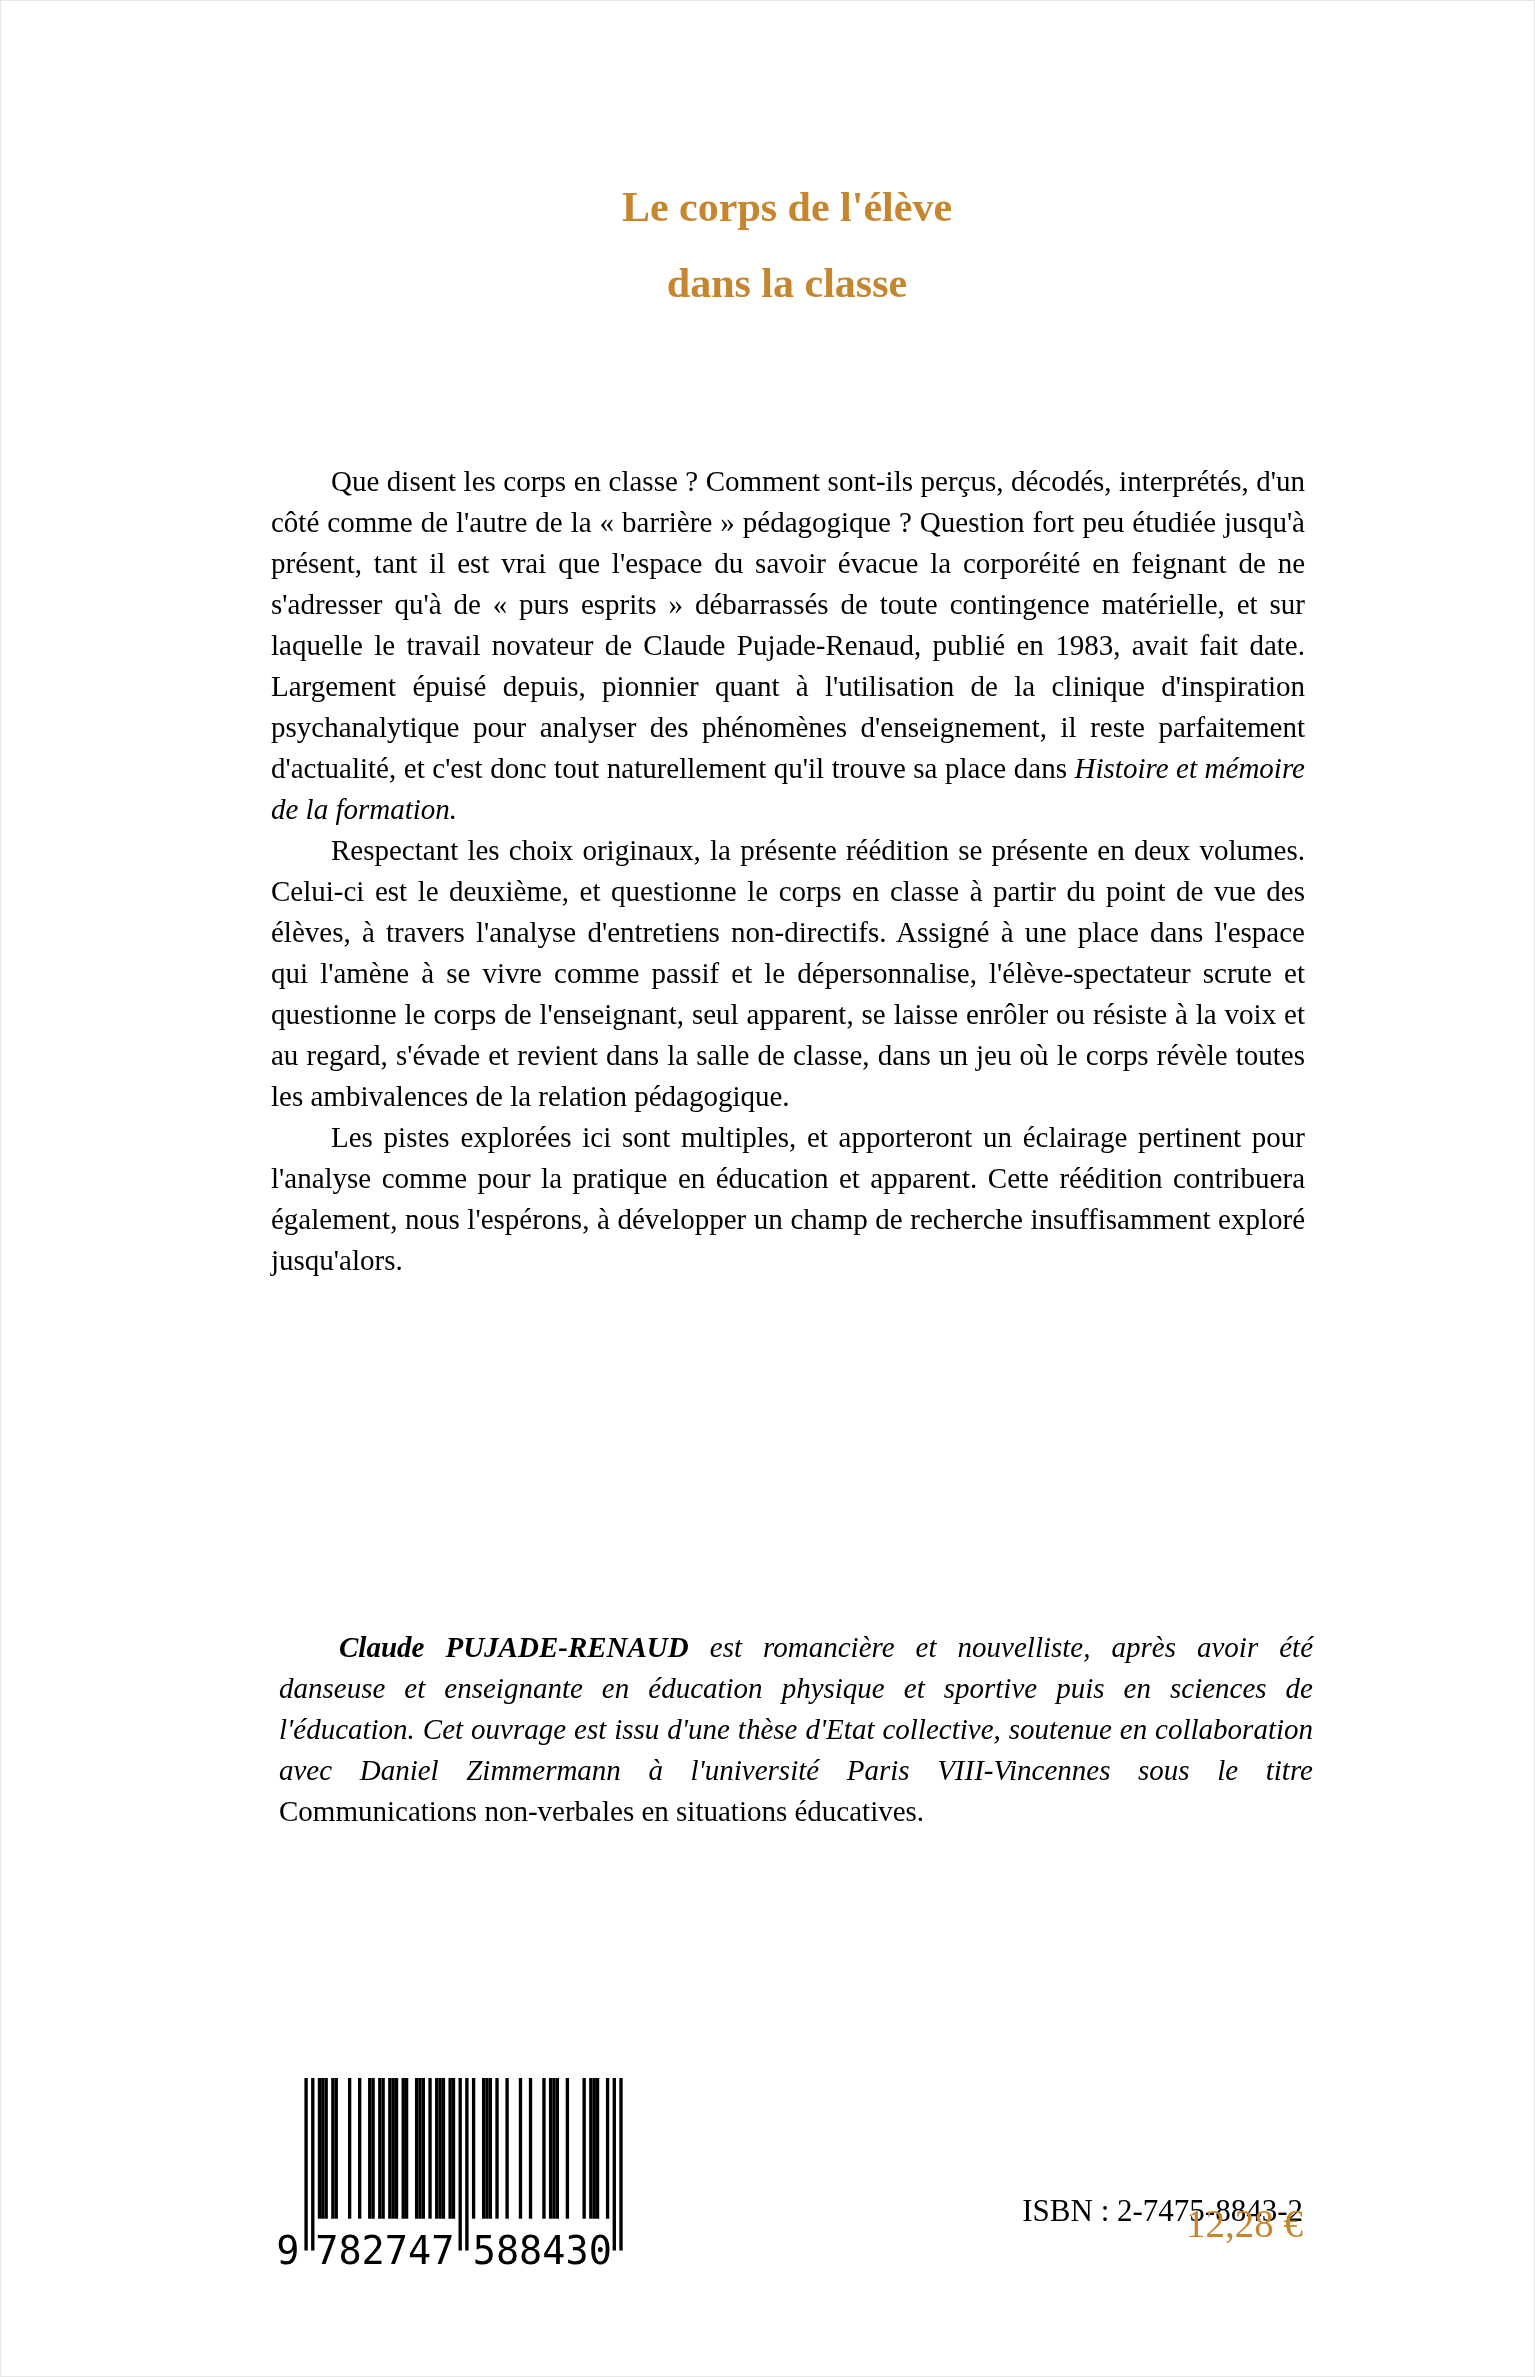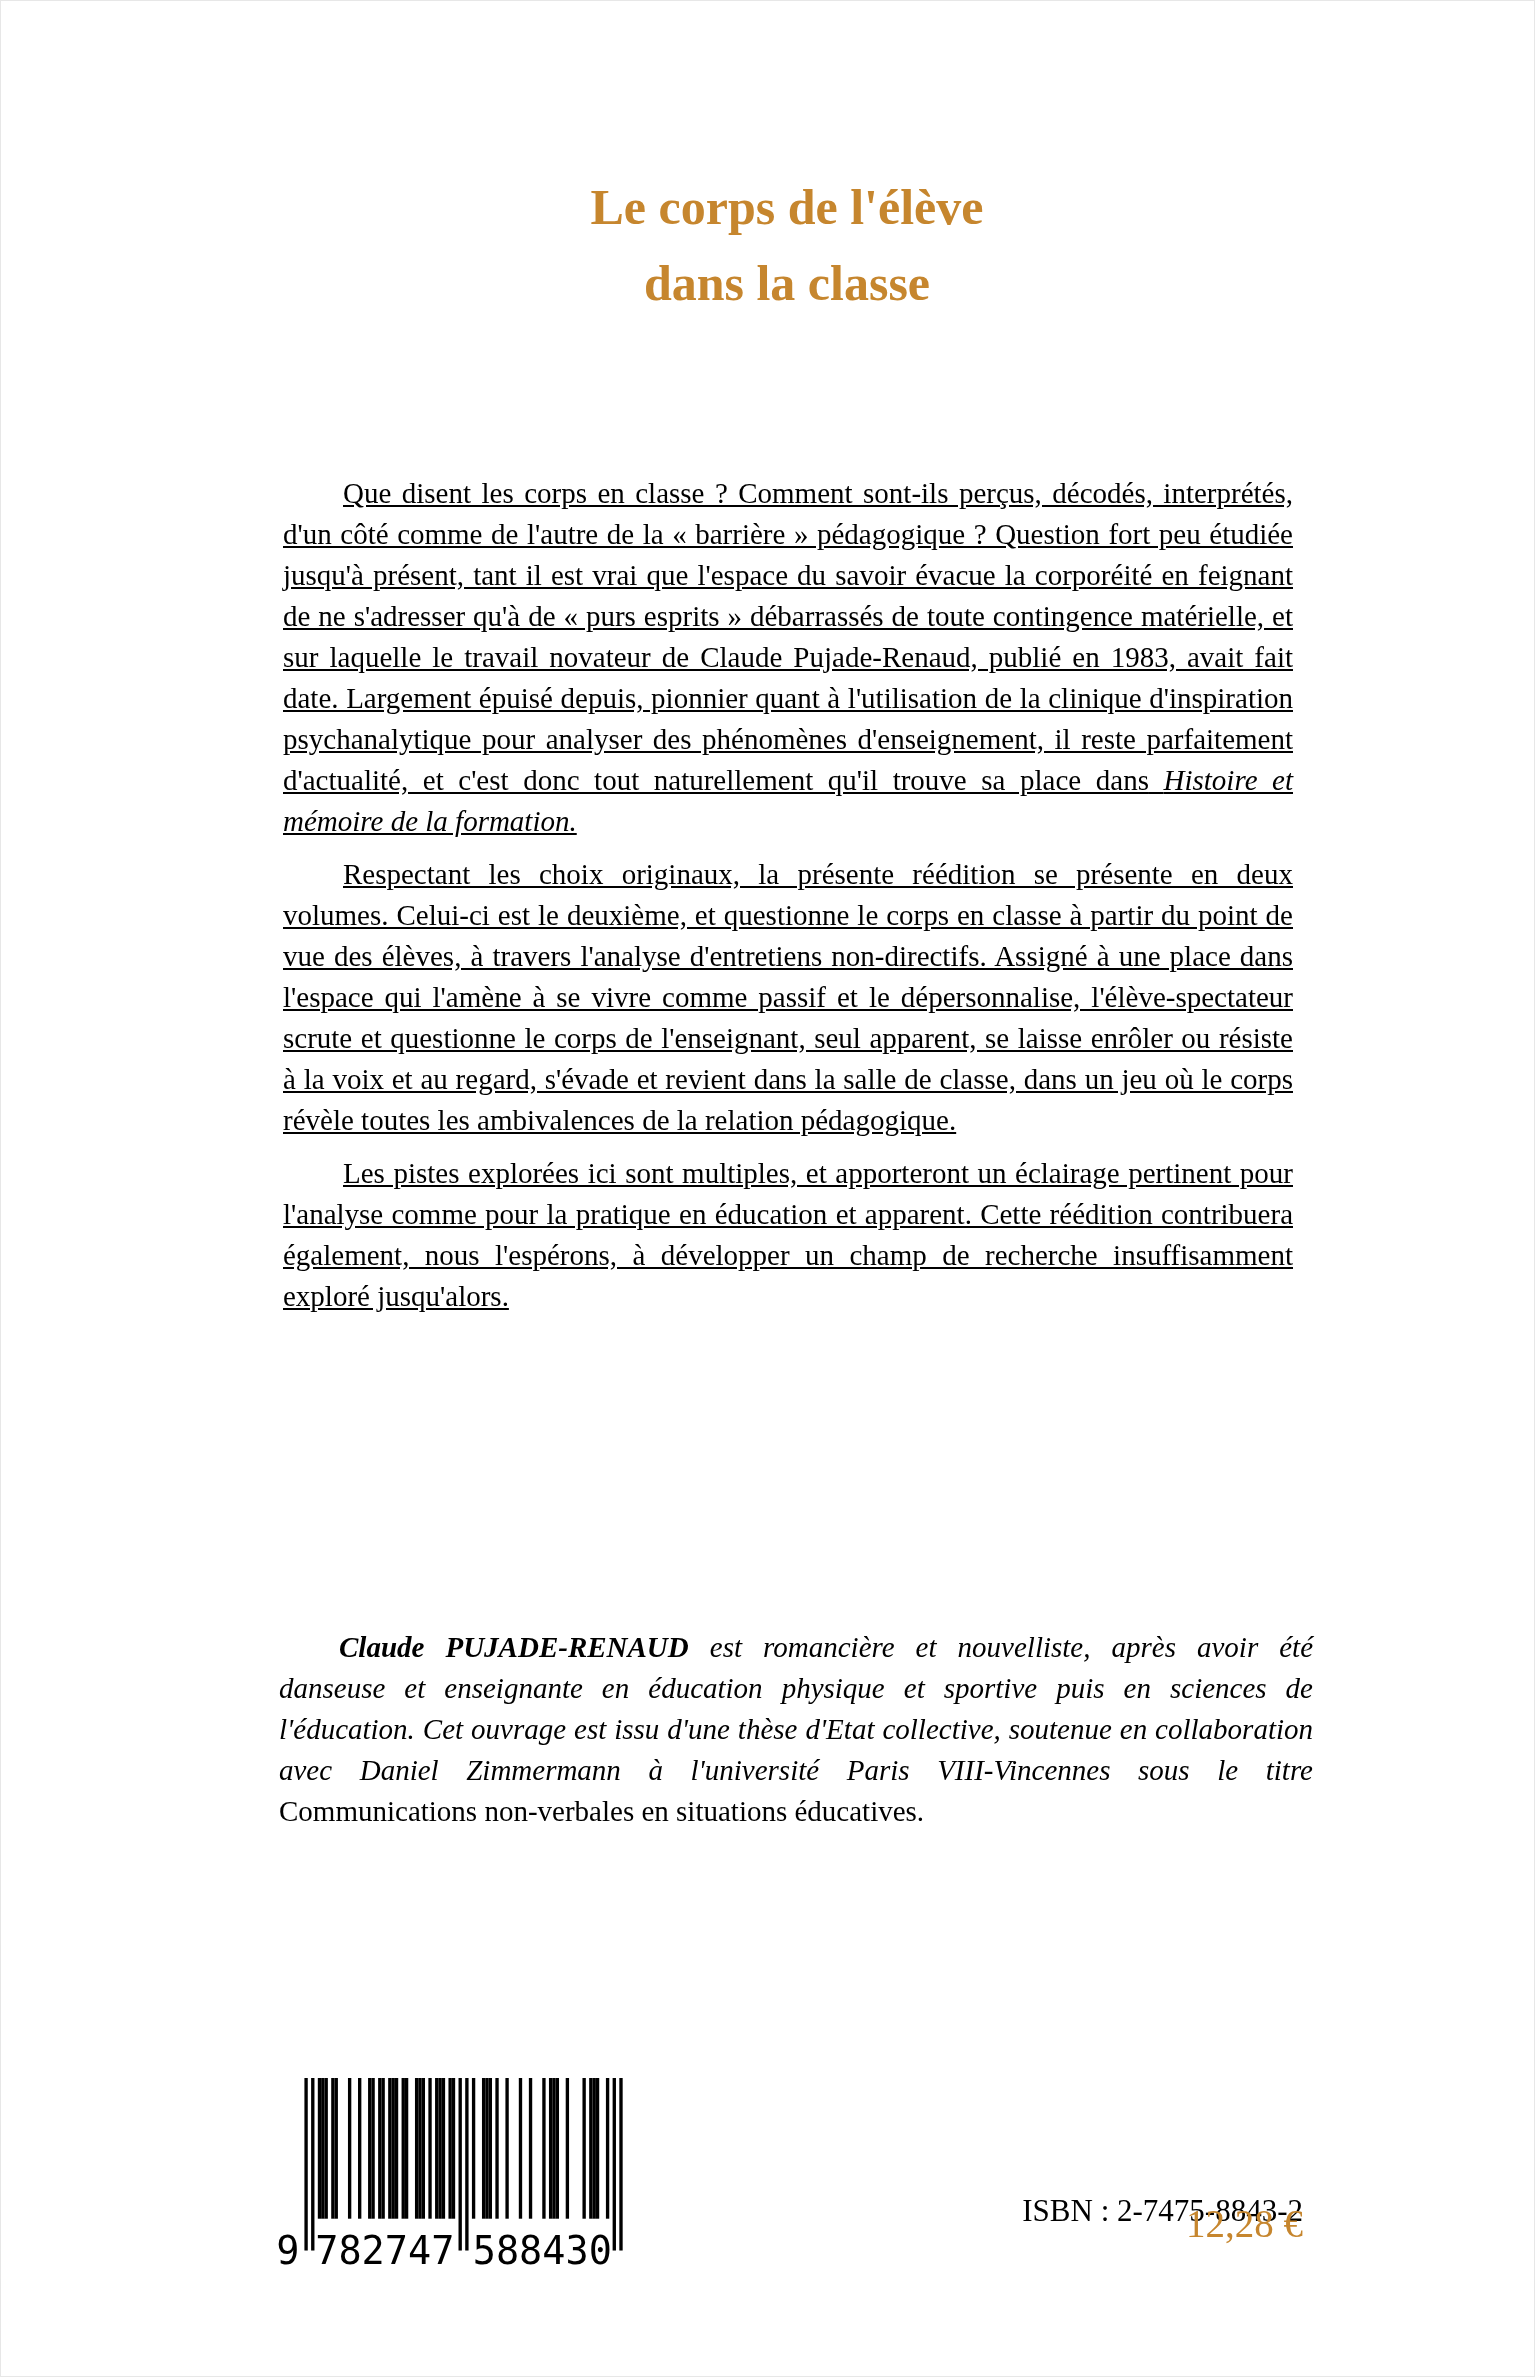--- a/index.html
+++ b/index.html
@@ -20,39 +20,38 @@
   }
 
   
   .title {
     position: absolute;
     left: 268px;
     top: 168px;
     width: 1036px;
     text-align: center;
     font-weight: bold;
-    font-size: 50px;
+    font-size: 42px;
     line-height: 76px;
     color: #c6862e;
   }
 
   
   .body-text {
     position: absolute;
     left: 270px;
     top: 460px;
     width: 1034px;
     font-size: 29px;
     line-height: 41px;
     text-align: justify;
   }
   .body-text p {
-    margin: 12px;
+    margin: 0;
     text-indent: 60px;
-    text-decoration: underline;
   }
   .italic { font-style: italic; }
 
   
   .bio {
     position: absolute;
     left: 270px;
     top: 1626px;
     width: 1034px;
     font-size: 29px;

